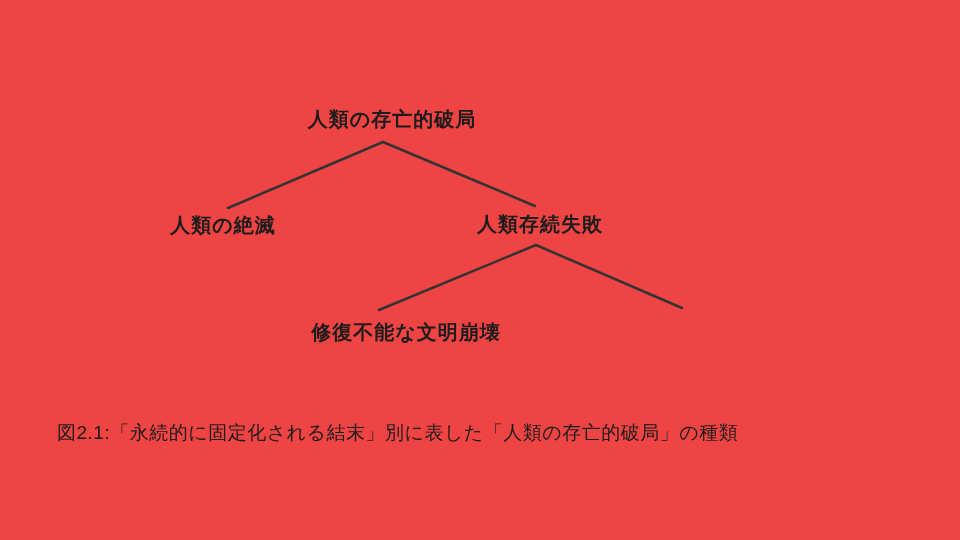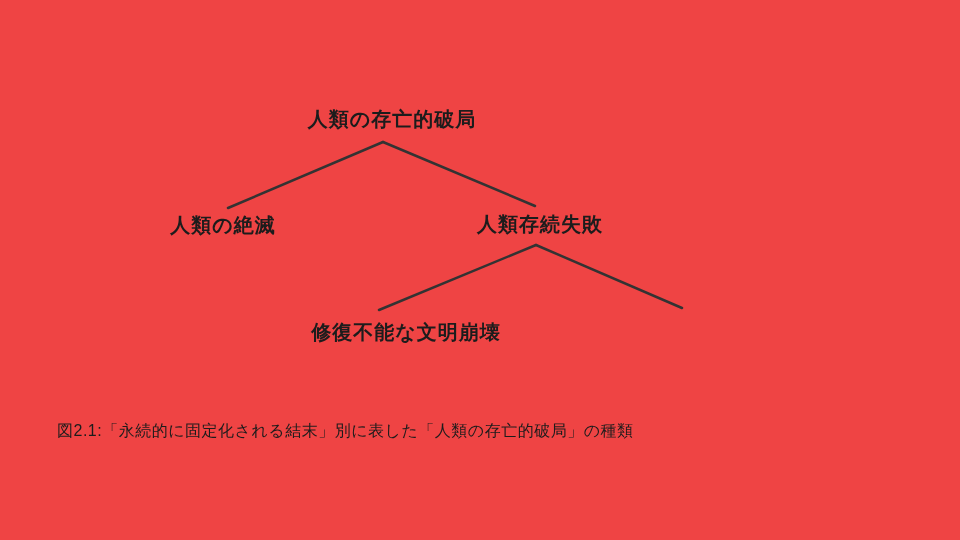--- a/index.html
+++ b/index.html
@@ -33,21 +33,21 @@
     font-weight: bold;
     letter-spacing: 1px;
     color: #1c1c1c;
     white-space: nowrap;
     line-height: 1.15;
   }
   .caption {
     position: absolute;
     left: 57px;
     top: 422px;
-    font-size: 16px;
+    font-size: 19px;
     font-weight: normal;
     letter-spacing: 0.5px;
     color: #1c1c1c;
     white-space: nowrap;
     line-height: 1.15;
   }
 </style>
 </head>
 <body>
 

